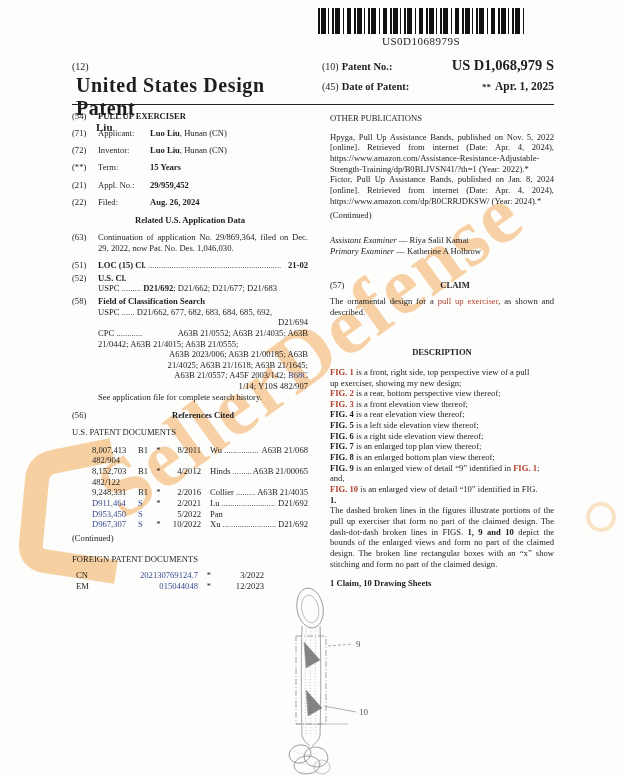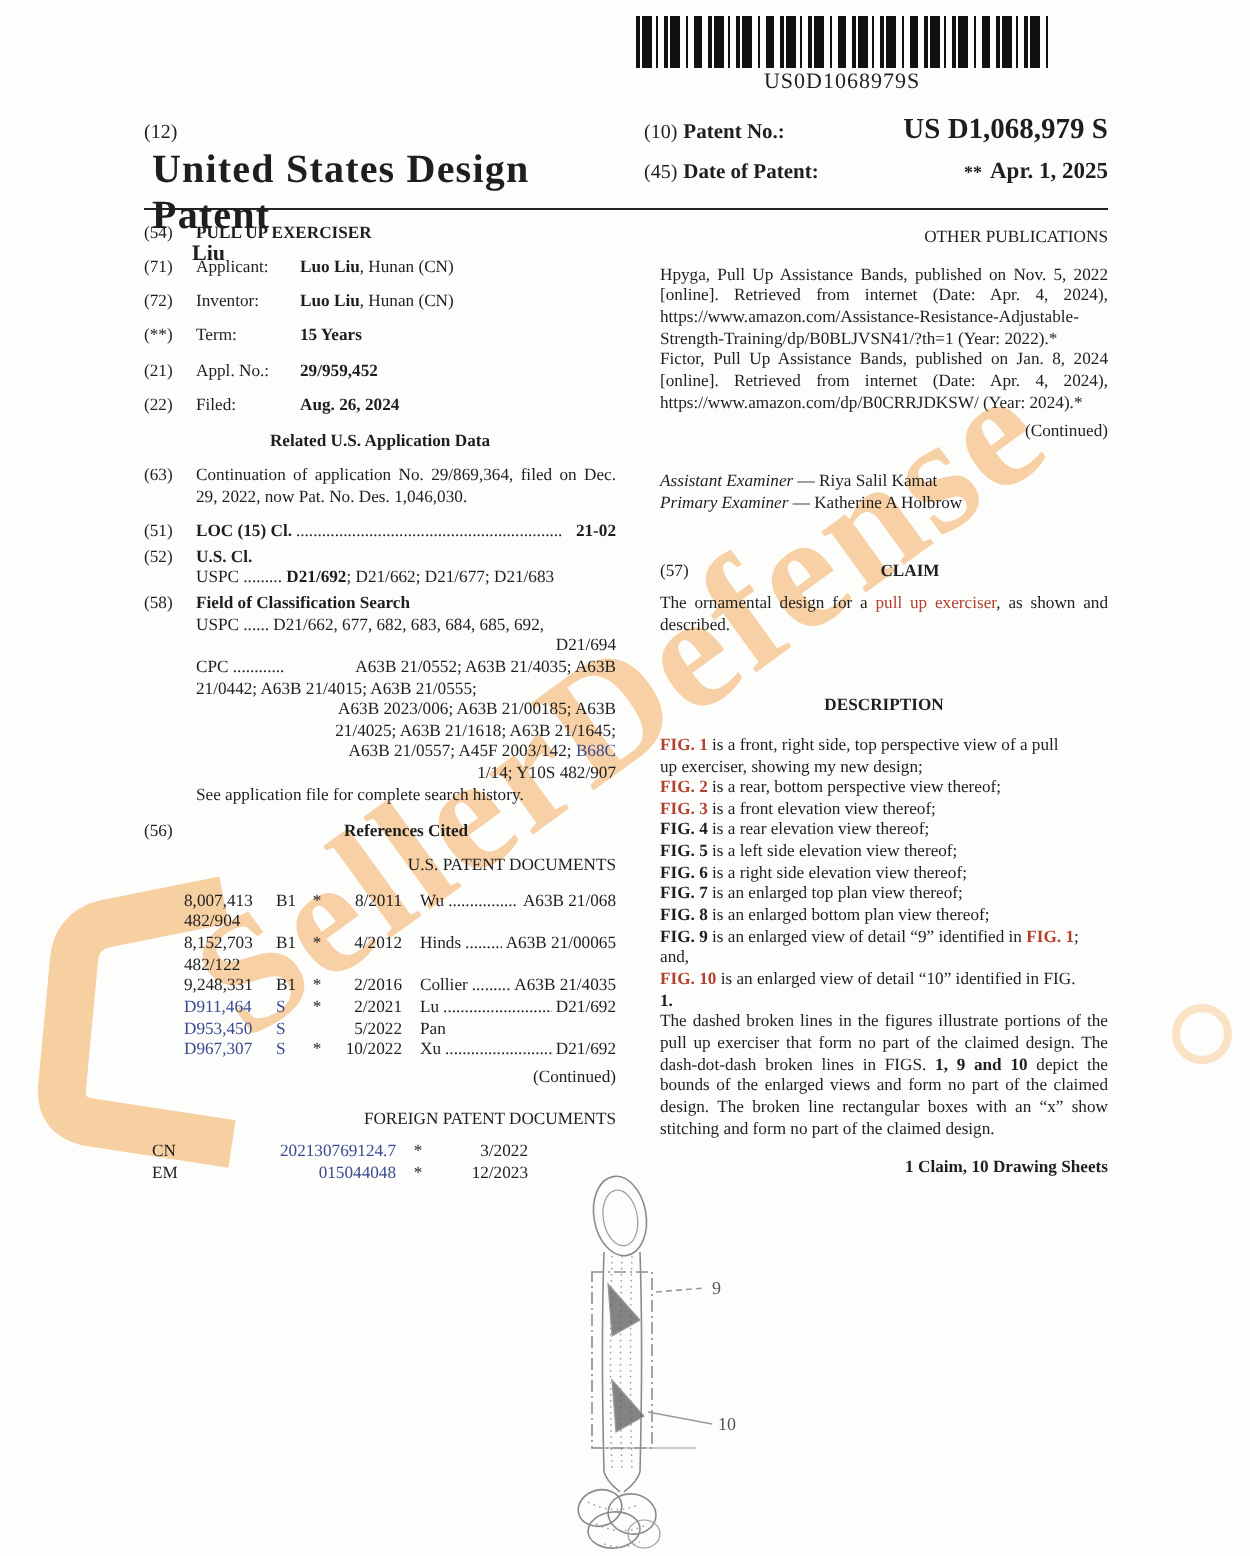--- a/index.html
+++ b/index.html
@@ -36,21 +36,21 @@
   .cols{position:absolute;left:72px;top:111px;width:482px;display:flex;gap:22px;font-size:8.6px;line-height:1.24;}
   .col{width:236px;}
   .field{display:flex;margin-bottom:6.5px;}
   .fnum{width:26px;flex:none;}
   .flabel{width:52px;flex:none;}
   .fval{font-weight:bold;}
   .b{font-weight:bold;}
   .i{font-style:italic;}
   .red{color:#b3402e;}
   .blue{color:#3a4a92;}
-  .center{text-align:right;}
+  .center{text-align:left;}
   .heading{font-weight:bold;text-align:center;margin:5px 0 6px;}
   .just{text-align:justify;}
   .leader{flex:1;overflow:hidden;white-space:nowrap;margin:0 2px;color:#1e1e1e;}
   .rowflex{display:flex;}
   
   .usrow{display:flex;margin-left:20px;}
   .usrow .num{width:46px;flex:none;}
   .usrow .kind{width:16px;flex:none;}
   .usrow .star{width:9px;flex:none;text-align:center;}
   .usrow .date{width:38px;flex:none;text-align:right;margin-right:5px;}

